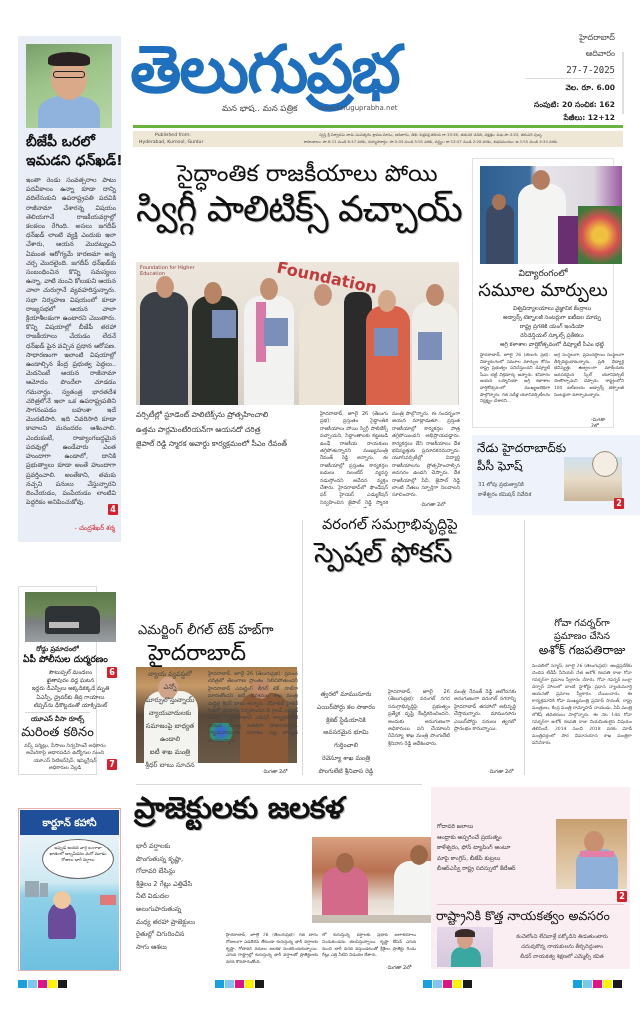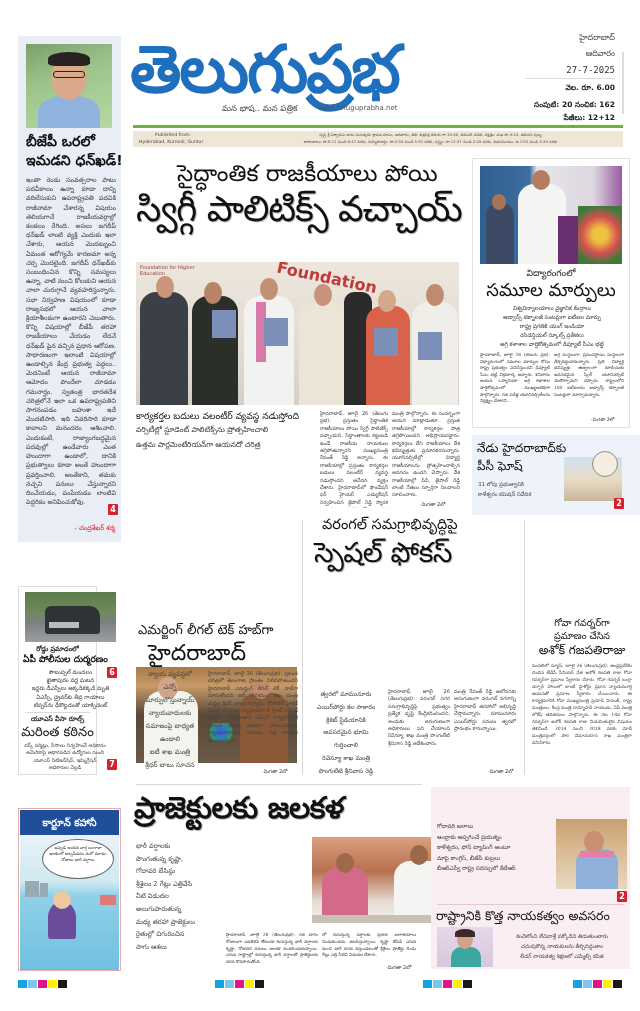--- a/index.html
+++ b/index.html
@@ -138,29 +138,29 @@
   <div style="position:absolute;left:208px;top:30px;width:28px;height:113px;background:#2b2b2b;border-radius:10px 10px 0 0;"></div>
   <div style="position:absolute;left:230px;top:44px;width:44px;height:99px;background:#d8624a;border-radius:16px 16px 0 0;"></div>
   <div style="position:absolute;left:242px;top:28px;width:18px;height:22px;background:#d5a88a;border-radius:50%;"></div>
   <div style="position:absolute;left:238px;top:66px;width:24px;height:28px;background:#7b8fb8;"></div>
   <div style="position:absolute;left:276px;top:40px;width:46px;height:103px;background:#efeee8;border-radius:16px 16px 0 0;"></div>
   <div style="position:absolute;left:290px;top:22px;width:18px;height:22px;background:#c08a6e;border-radius:50%;"></div>
   <div style="position:absolute;left:282px;top:70px;width:24px;height:28px;background:#7b8fb8;"></div>
 </div>
 
 <div class="abs" style="left:136px;top:408px;width:180px;">
-  <div class="headline" style="font-size:9.2px;line-height:15px;">కార్యకర్తల బదులు వలంటీర్ వ్యవస్థ నడుస్తోంది</div>
   <div style="font-size:7.4px;line-height:14.5px;color:#333;white-space:nowrap;">వర్సిటీల్లో స్టూడెంట్ పాలిటిక్స్‌ను ప్రోత్సహించాలి</div>
   <div style="font-size:7.4px;line-height:14.5px;color:#333;white-space:nowrap;">ఉత్తమ పార్లమెంటేరియన్‌గా ఆయనదో చరిత్ర</div>
+  <div style="font-size:7.4px;line-height:14.5px;color:#333;white-space:nowrap;">జైపాల్ రెడ్డి స్మారక అవార్డు కార్యక్రమంలో సీఎం రేవంత్</div>
 </div>
 <div class="abs bodytext-s" style="left:320px;top:410px;width:68px;height:98px;overflow:hidden;">హైదరాబాద్, జూలై 26 (తెలుగు ప్రభ): ప్రస్తుతం సైద్ధాంతిక రాజకీయాలు పోయి స్విగ్గీ పాలిటిక్స్ వచ్చాయని, సిద్ధాంతాలకు కట్టుబడి ఉండే రాజకీయ నాయకులు తగ్గిపోతున్నారని ముఖ్యమంత్రి రేవంత్ రెడ్డి అన్నారు. ఈ రాజకీయాల్లో ప్రస్తుతం కార్యకర్తల బదులు వలంటీర్ వ్యవస్థ నడుస్తోందని ఆవేదన వ్యక్తం చేశారు. హైదరాబాద్‌లో ఫౌండేషన్ ఫర్ హైయర్ ఎడ్యుకేషన్ నిర్వహించిన జైపాల్ రెడ్డి స్మారక అవార్డు కార్యక్రమంలో ఆయన పాల్గొన్నారు.</div>
 <div class="abs bodytext-s" style="left:392px;top:410px;width:68px;height:90px;overflow:hidden;">మంత్రి పాల్గొన్నారు. ఈ సందర్భంగా ఆయన మాట్లాడుతూ.. ప్రస్తుత రాజకీయాల్లో కార్యకర్తల పాత్ర తగ్గిపోయిందని అభిప్రాయపడ్డారు. కార్యకర్తలు లేని రాజకీయాలు దేశ భవిష్యత్తుకు ప్రమాదకరమన్నారు. యూనివర్సిటీల్లో విద్యార్థి రాజకీయాలను ప్రోత్సహించాల్సిన అవసరం ఉందని చెప్పారు. దేశ రాజకీయాల్లో పీవీ, జైపాల్ రెడ్డి లాంటి నేతలు స్ఫూర్తిగా నిలవాలని సూచించారు.</div>
 <div class="abs" style="left:420px;top:501px;font-size:5px;color:#333;">-మిగతా 2లో</div>
 
-<div class="abs" style="left:472px;top:158px;width:158px;height:270px;border:1px solid #e2e2e2;background:#fff;">
+<div class="abs" style="left:472px;top:158px;width:142px;height:270px;border:1px solid #e2e2e2;background:#fff;">
   <div class="img" style="position:absolute;left:7px;top:7px;width:142px;height:98px;background:linear-gradient(90deg,#2f5f8f 0%,#3e6ea0 35%,#e8e6ea 40%,#ddd7e0 80%,#9a5aa0 100%);">
     <div style="position:absolute;left:6px;top:38px;width:28px;height:60px;background:#3c4a66;border-radius:10px 10px 0 0;"></div>
     <div style="position:absolute;left:12px;top:28px;width:14px;height:16px;background:#a87458;border-radius:50%;"></div>
     <div style="position:absolute;left:38px;top:18px;width:48px;height:80px;background:#f4f4f2;border-radius:16px 16px 0 0;"></div>
     <div style="position:absolute;left:52px;top:4px;width:18px;height:20px;background:#b47c60;border-radius:50%;"></div>
     <div style="position:absolute;left:78px;top:50px;width:28px;height:48px;background:#6a2f70;"></div>
     <div style="position:absolute;left:98px;top:40px;width:44px;height:58px;background:radial-gradient(circle,#f0c040 20%,#d45050 50%,#3f7a3a 80%);"></div>
   </div>
   <div style="position:absolute;left:0;width:100%;top:109px;text-align:center;font-size:9px;">విద్యారంగంలో</div>
   <div class="headline" style="position:absolute;left:0;width:100%;top:120px;text-align:center;font-size:18px;">సమూల మార్పులు</div>

